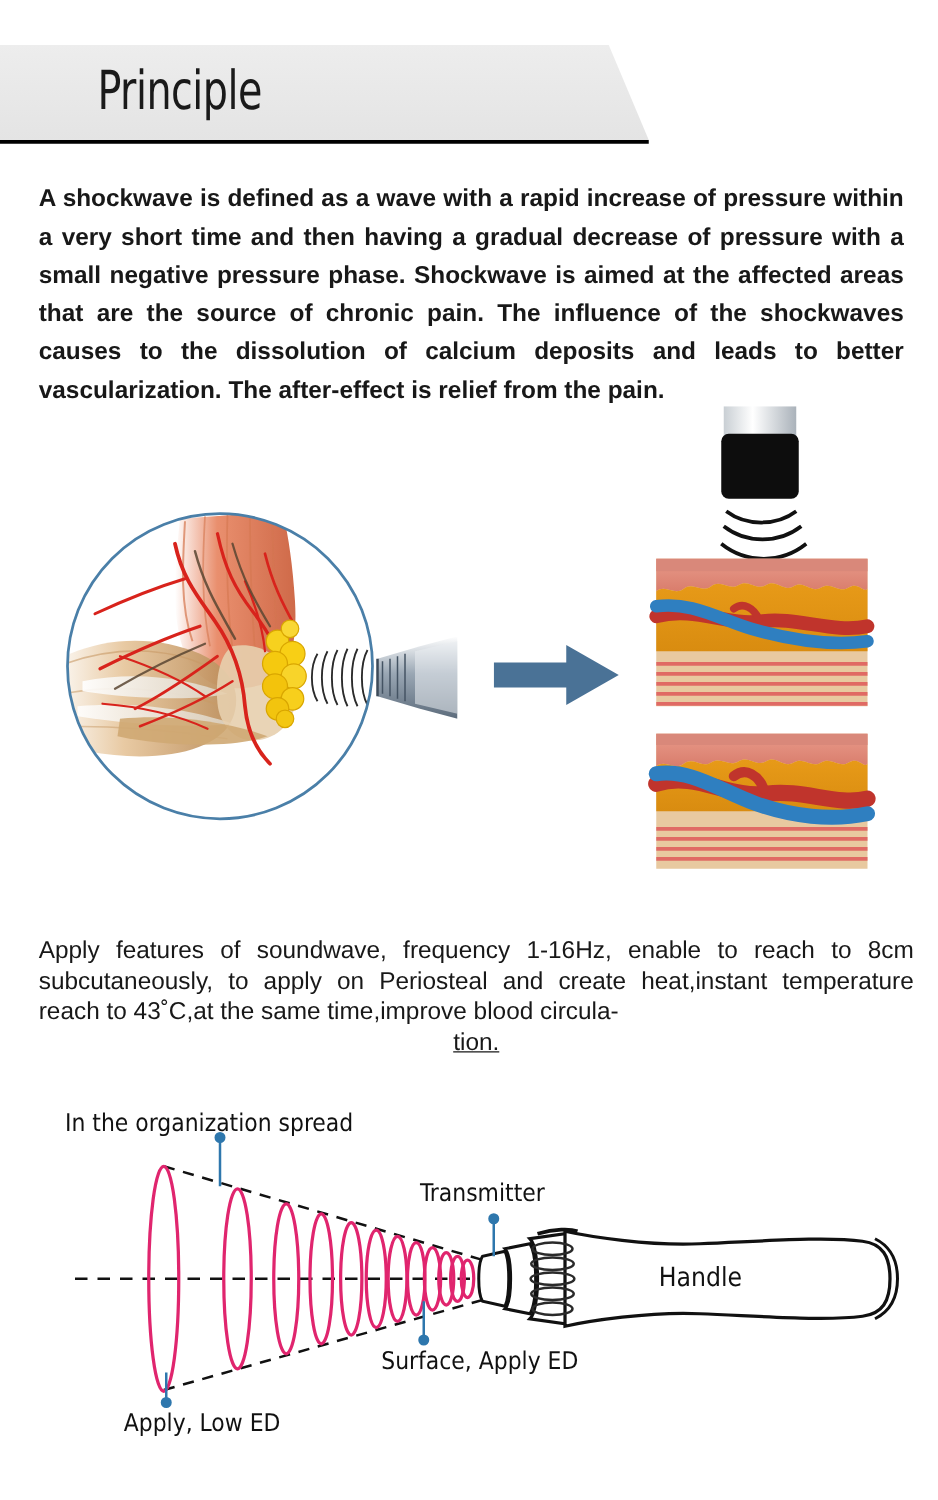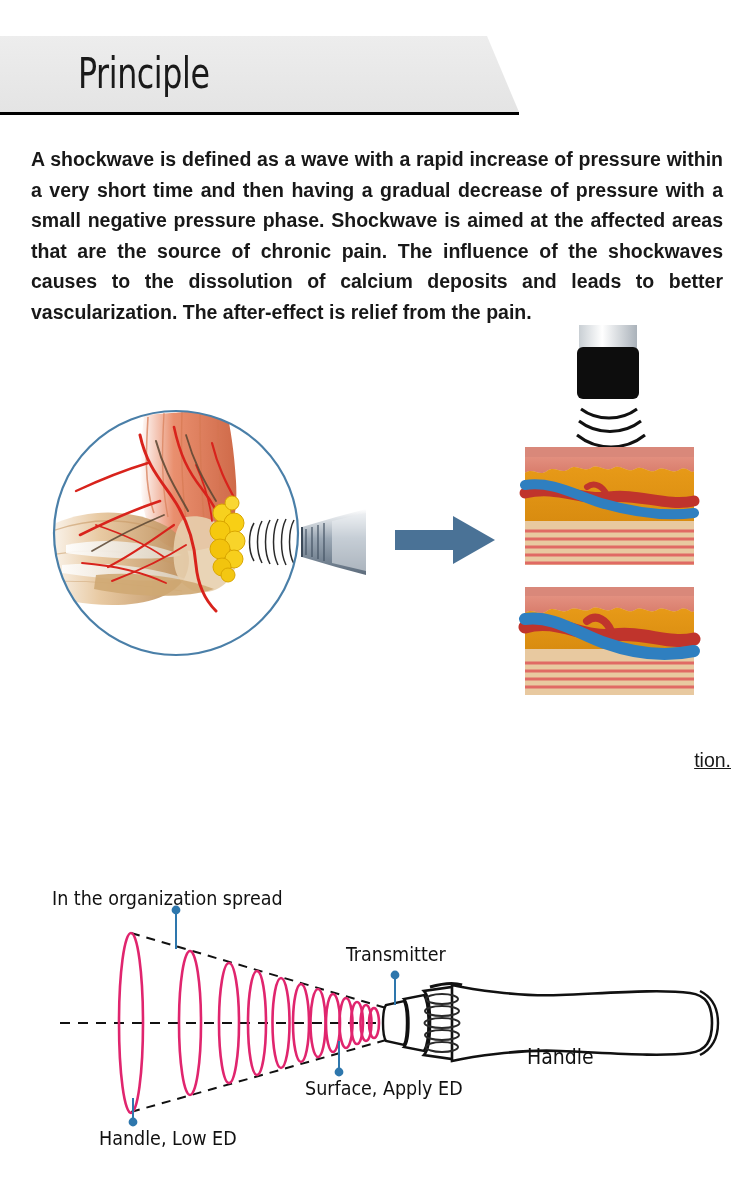--- a/index.html
+++ b/index.html
@@ -26,39 +26,39 @@
   .para1{
     position:absolute;left:31px;top:144px;width:692px;
     font-size:19.5px;line-height:30.5px;color:#181818;
     text-align:justify;text-justify:inter-word;font-weight:bold;
   }
   .para2{
     position:absolute;left:31px;top:748px;width:700px;
     font-size:19.5px;line-height:24.5px;color:#181818;
     text-align:justify;text-justify:inter-word;
   }
-  .para2 .lastline{display:block;text-align:right;text-decoration:underline;}
+  .para2 .lastline{display:block;text-align:center;text-decoration:underline;}
 
   
   .illus{position:absolute;left:0;top:325px;width:750px;height:400px;}
 
   .circle-ill{position:absolute;left:36px;top:80px;width:330px;height:265px;}
   .skin-top{position:absolute;left:517px;top:0px;width:185px;height:260px;}
   .skin-bot{position:absolute;left:517px;top:258px;width:185px;height:115px;}
   .arrow-mid{position:absolute;left:395px;top:185px;width:105px;height:60px;}
 
   
   .diagram{position:absolute;left:0;top:865px;width:604px;height:320px;}
   .dlabel{
     position:absolute;font-size:19.5px;color:#111;white-space:nowrap;
     font-family:"DejaVu Sans Condensed","Liberation Sans",sans-serif;
   }
   .lbl-spread{left:52px;top:22px;}
-  .lbl-trans{left:346px;top:78px;}
-  .lbl-handle{left:527px;top:145px;font-size:21px;margin-top:35px;}
+  .lbl-trans{left:336px;top:78px;}
+  .lbl-handle{left:527px;top:145px;font-size:21px;}
   .lbl-surface{left:305px;top:212px;}
   .lbl-depth{left:99px;top:262px;}
 </style>
 </head>
 <body>
 
 <div class="page">
 
   <div class="banner-wrap">
     <svg class="banner-shape" viewBox="0 0 540 76" preserveAspectRatio="none">
@@ -268,20 +268,21 @@
       <g stroke="#e06a64" stroke-width="3">
         <line x1="8" y1="80" x2="177" y2="80"></line>
         <line x1="8" y1="88" x2="177" y2="88"></line>
         <line x1="8" y1="96" x2="177" y2="96"></line>
         <line x1="8" y1="104" x2="177" y2="104"></line>
       </g>
     </svg>
   </div>
 
   <div class="para2">
+    <span>Apply features of soundwave, frequency 1-16Hz, enable to reach to 8cm subcutaneously, to apply on Periosteal and create heat,instant temperature reach to 43˚C,at the same time,improve blood circula-</span>
     <span class="lastline">tion.</span>
   </div>
 
   <div class="diagram">
     <svg viewBox="0 0 750 320" width="750" height="320">
 
       <g stroke="#111" stroke-width="2" fill="none" stroke-dasharray="9 7">
         <line x1="131" y1="68" x2="393" y2="145"></line>
         <line x1="131" y1="247" x2="393" y2="173"></line>
         <line x1="60" y1="158" x2="420" y2="158" stroke-dasharray="10 8"></line>
@@ -338,16 +339,16 @@
 
         <line x1="133" y1="233" x2="133" y2="255"></line>
         <circle cx="133" cy="257" r="3.4"></circle>
       </g>
     </svg>
 
     <div class="dlabel lbl-spread">In the organization spread</div>
     <div class="dlabel lbl-trans">Transmitter</div>
     <div class="dlabel lbl-handle">Handle</div>
     <div class="dlabel lbl-surface">Surface, Apply  ED</div>
-    <div class="dlabel lbl-depth">Handle, Low  ED</div>
+    <div class="dlabel lbl-depth">Apply, Low  ED</div>
   </div>
 
 </div>
 
 </body></html>

